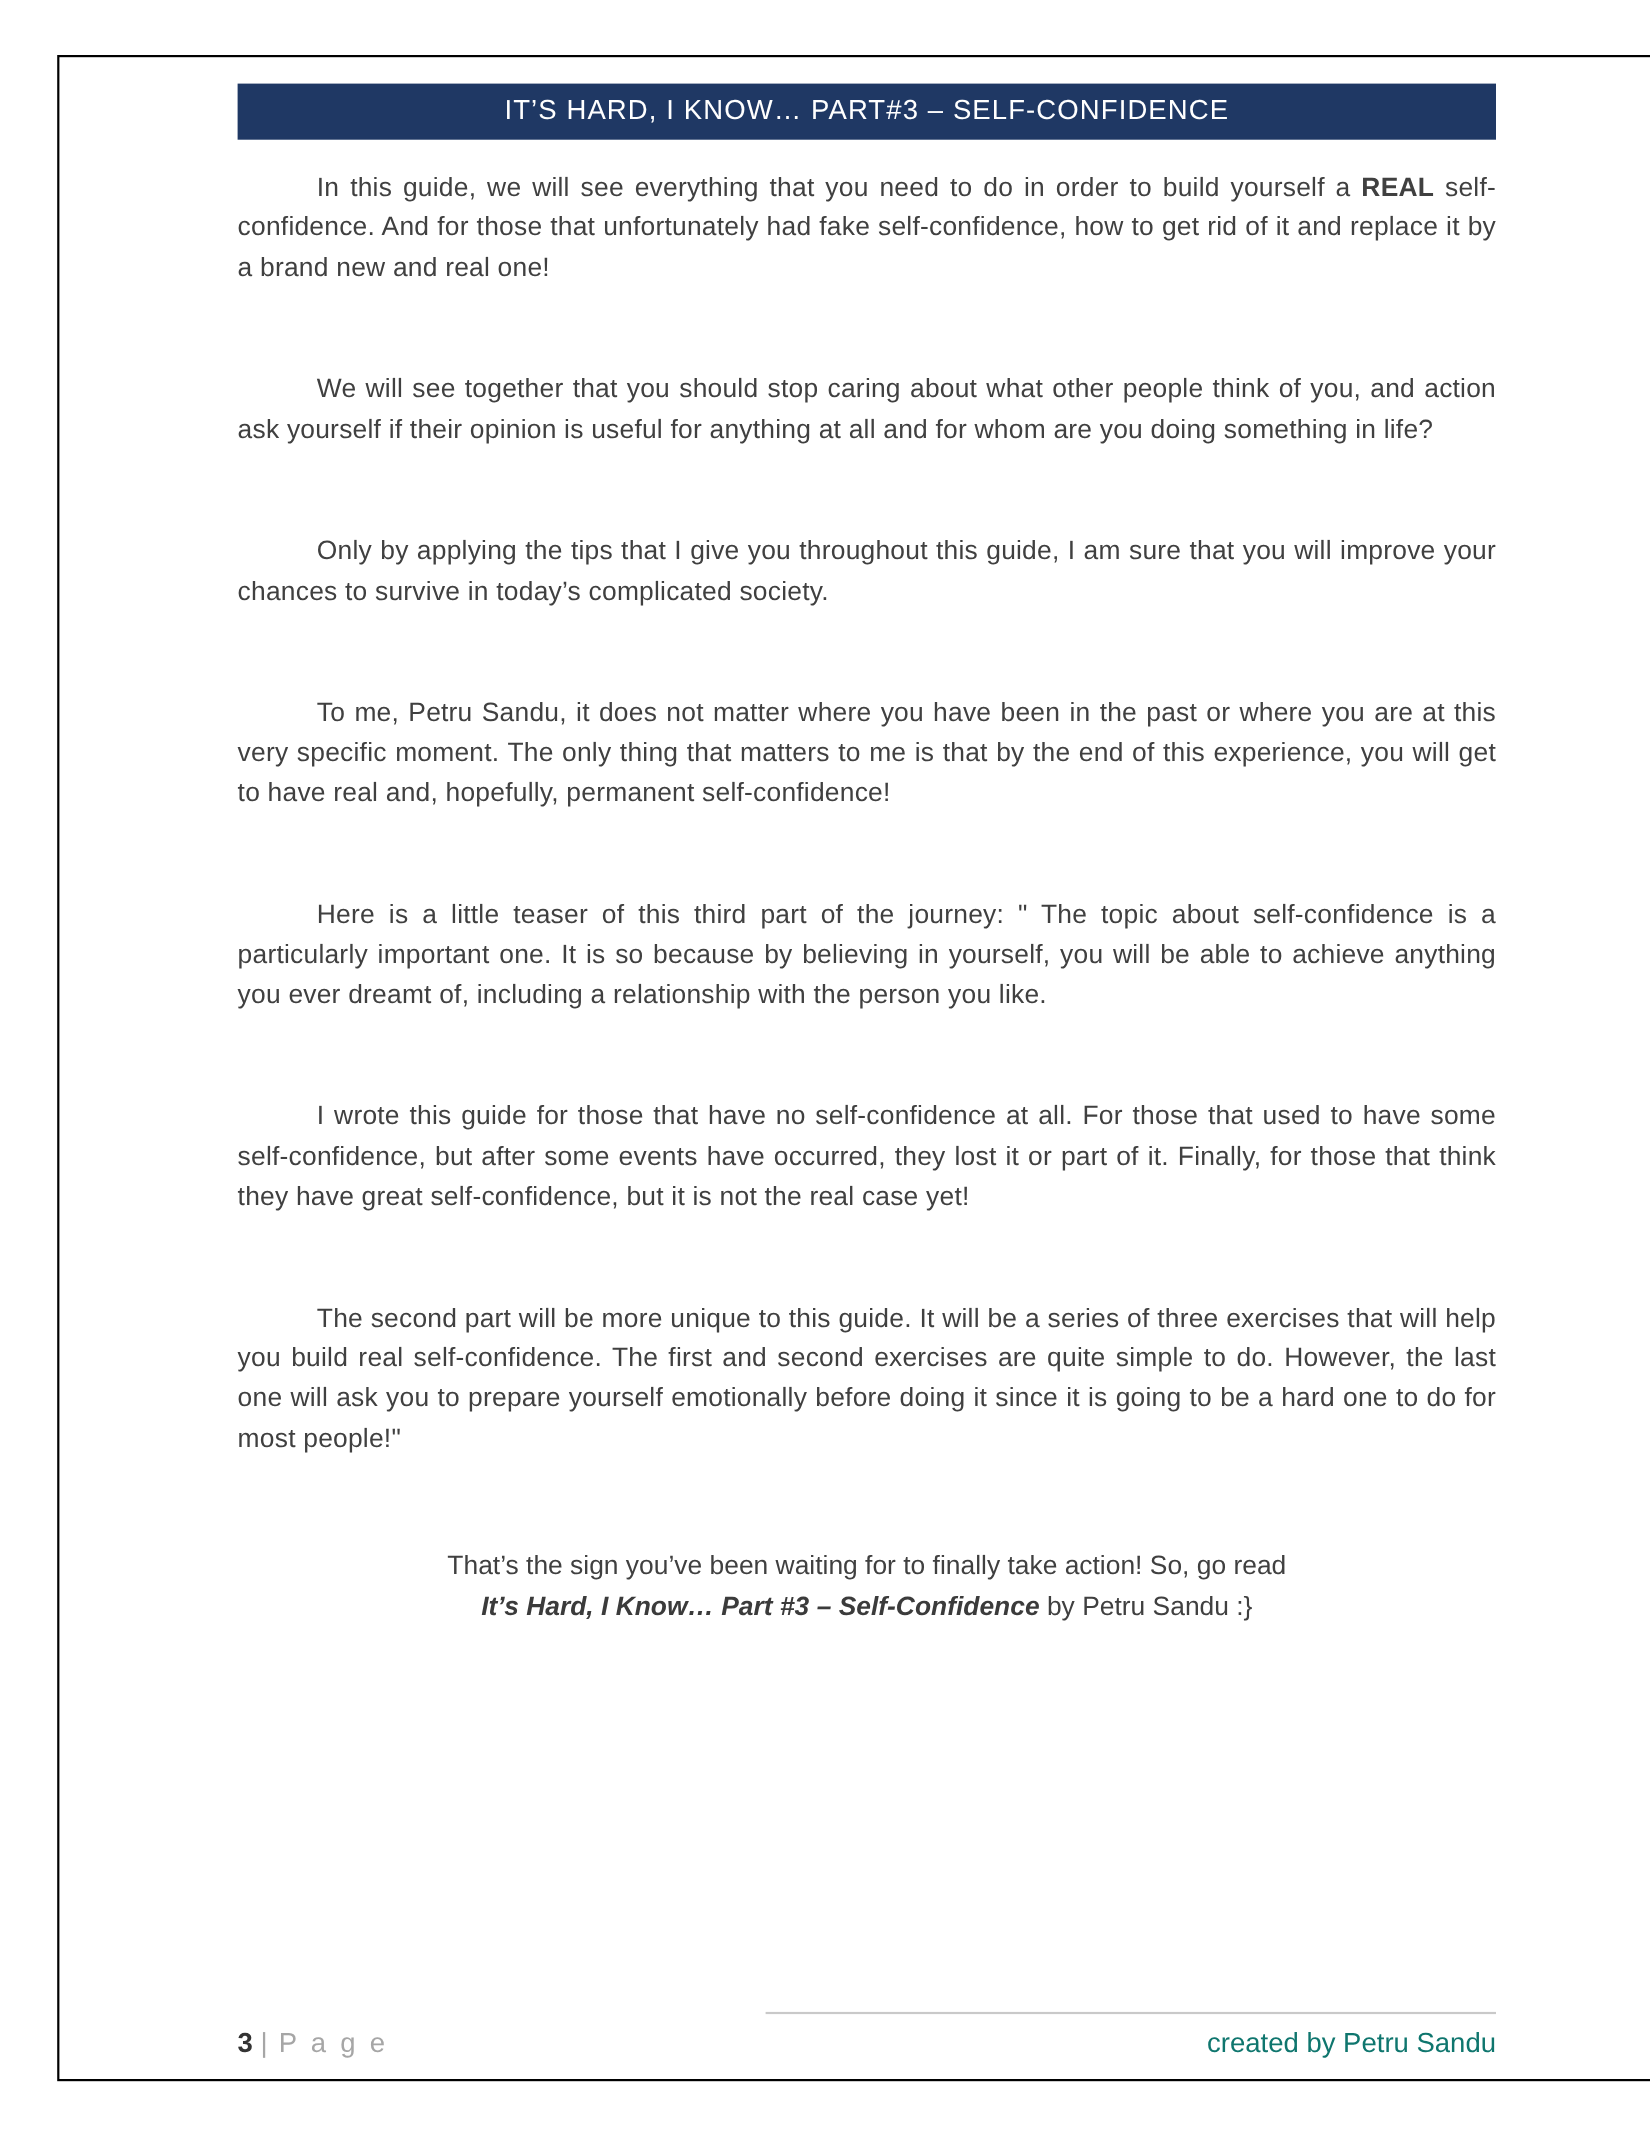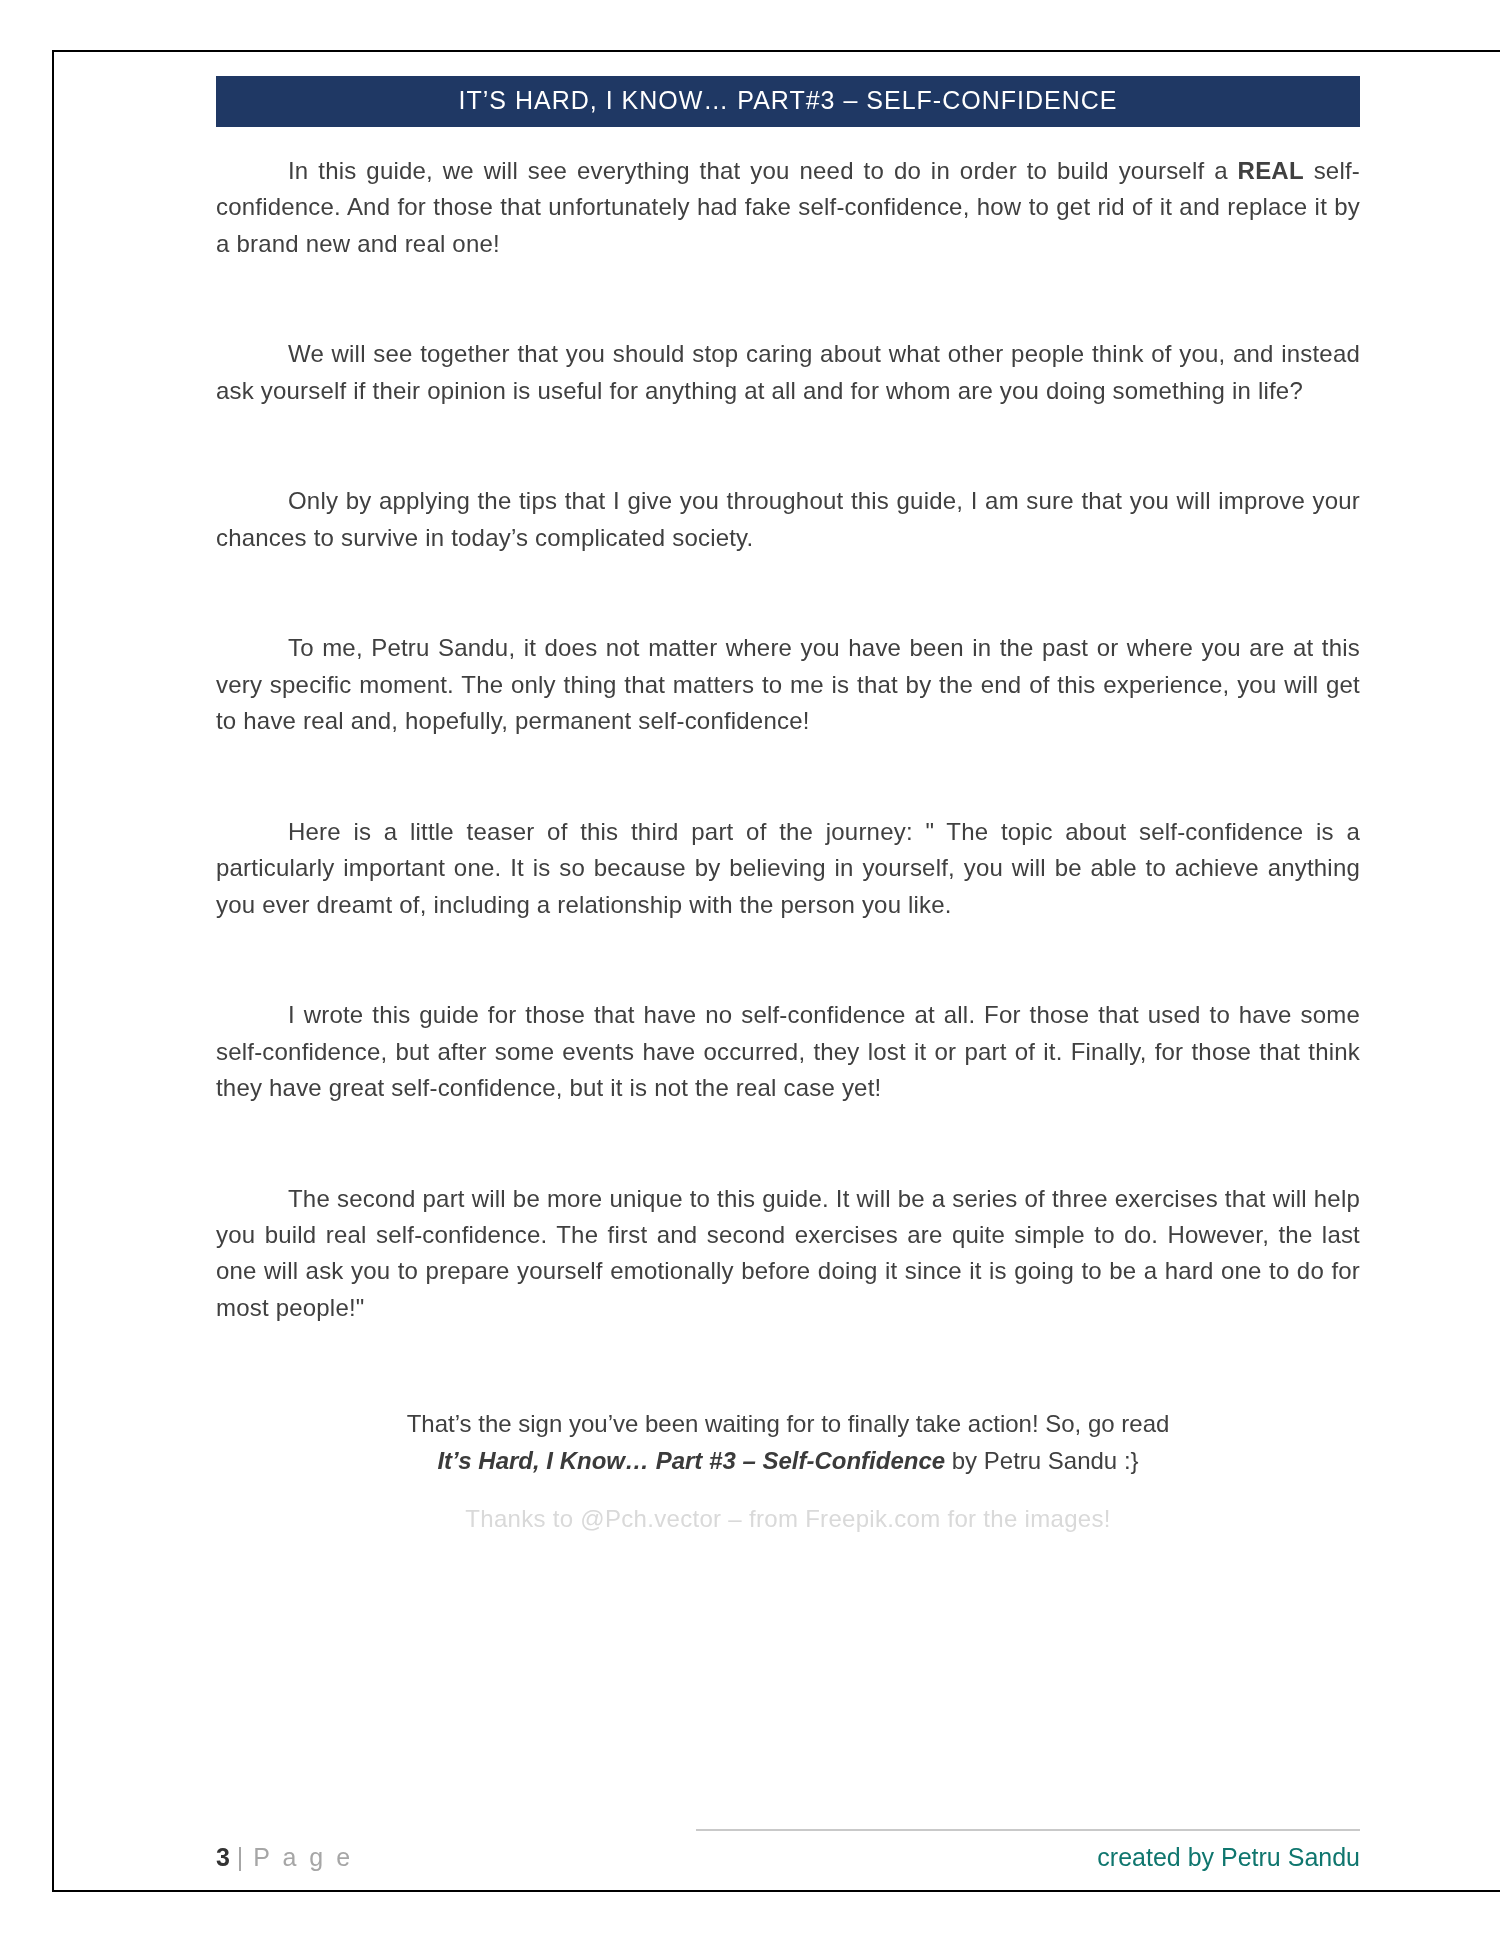--- a/index.html
+++ b/index.html
@@ -100,40 +100,39 @@
 <body>
 
 <div class="page">
 
   <div class="title-bar">
     <span>IT’S HARD, I KNOW… PART#3 – SELF-CONFIDENCE</span>
   </div>
 
   <p class="para"><span>In this guide, we will see everything that you need to do in order to build yourself a </span><span class="emph">REAL</span><span> self-confidence. And for those that unfortunately had fake self-confidence, how to get rid of it and replace it by a brand new and real one!</span></p>
 
-  <p class="para">We will see together that you should stop caring about what other people think of you, and instead ask yourself if their opinion is useful for anything at all and for whom are you doing something in life?</p>
+  <p class="para">We will see together that you should stop caring about what other people think of you, and action ask yourself if their opinion is useful for anything at all and for whom are you doing something in life?</p>
 
   <p class="para">Only by applying the tips that I give you throughout this guide, I am sure that you will improve your chances to survive in today’s complicated society.</p>
 
   <p class="para">To me, Petru Sandu, it does not matter where you have been in the past or where you are at this very specific moment. The only thing that matters to me is that by the end of this experience, you will get to have real and, hopefully, permanent self-confidence!</p>
 
   <p class="para">Here is a little teaser of this third part of the journey: " The topic about self-confidence is a particularly important one. It is so because by believing in yourself, you will be able to achieve anything you ever dreamt of, including a relationship with the person you like.</p>
 
   <p class="para">I wrote this guide for those that have no self-confidence at all. For those that used to have some self-confidence, but after some events have occurred, they lost it or part of it. Finally, for those that think they have great self-confidence, but it is not the real case yet!</p>
 
   <p class="para">The second part will be more unique to this guide. It will be a series of three exercises that will help you build real self-confidence. The first and second exercises are quite simple to do. However, the last one will ask you to prepare yourself emotionally before doing it since it is going to be a hard one to do for most people!"</p>
 
   <p class="cta">
     <span>That’s the sign you’ve been waiting for to finally take action! So, go read</span>
     <br>
     <span class="book-title">It’s Hard, I Know… Part #3 – Self-Confidence</span>
     <span>by Petru Sandu :}</span>
   </p>
 
-  <p class="credits">Thanks to @Pch.vector – from Freepik.com for the images!</p>
 
   <div class="spacer"></div>
 
   <div class="footer-rule"></div>
 
   <div class="footer">
     <div class="footer-left">
       <span class="num">3</span>
       <span class="muted">|</span>
       <span class="muted">P a g e</span>

